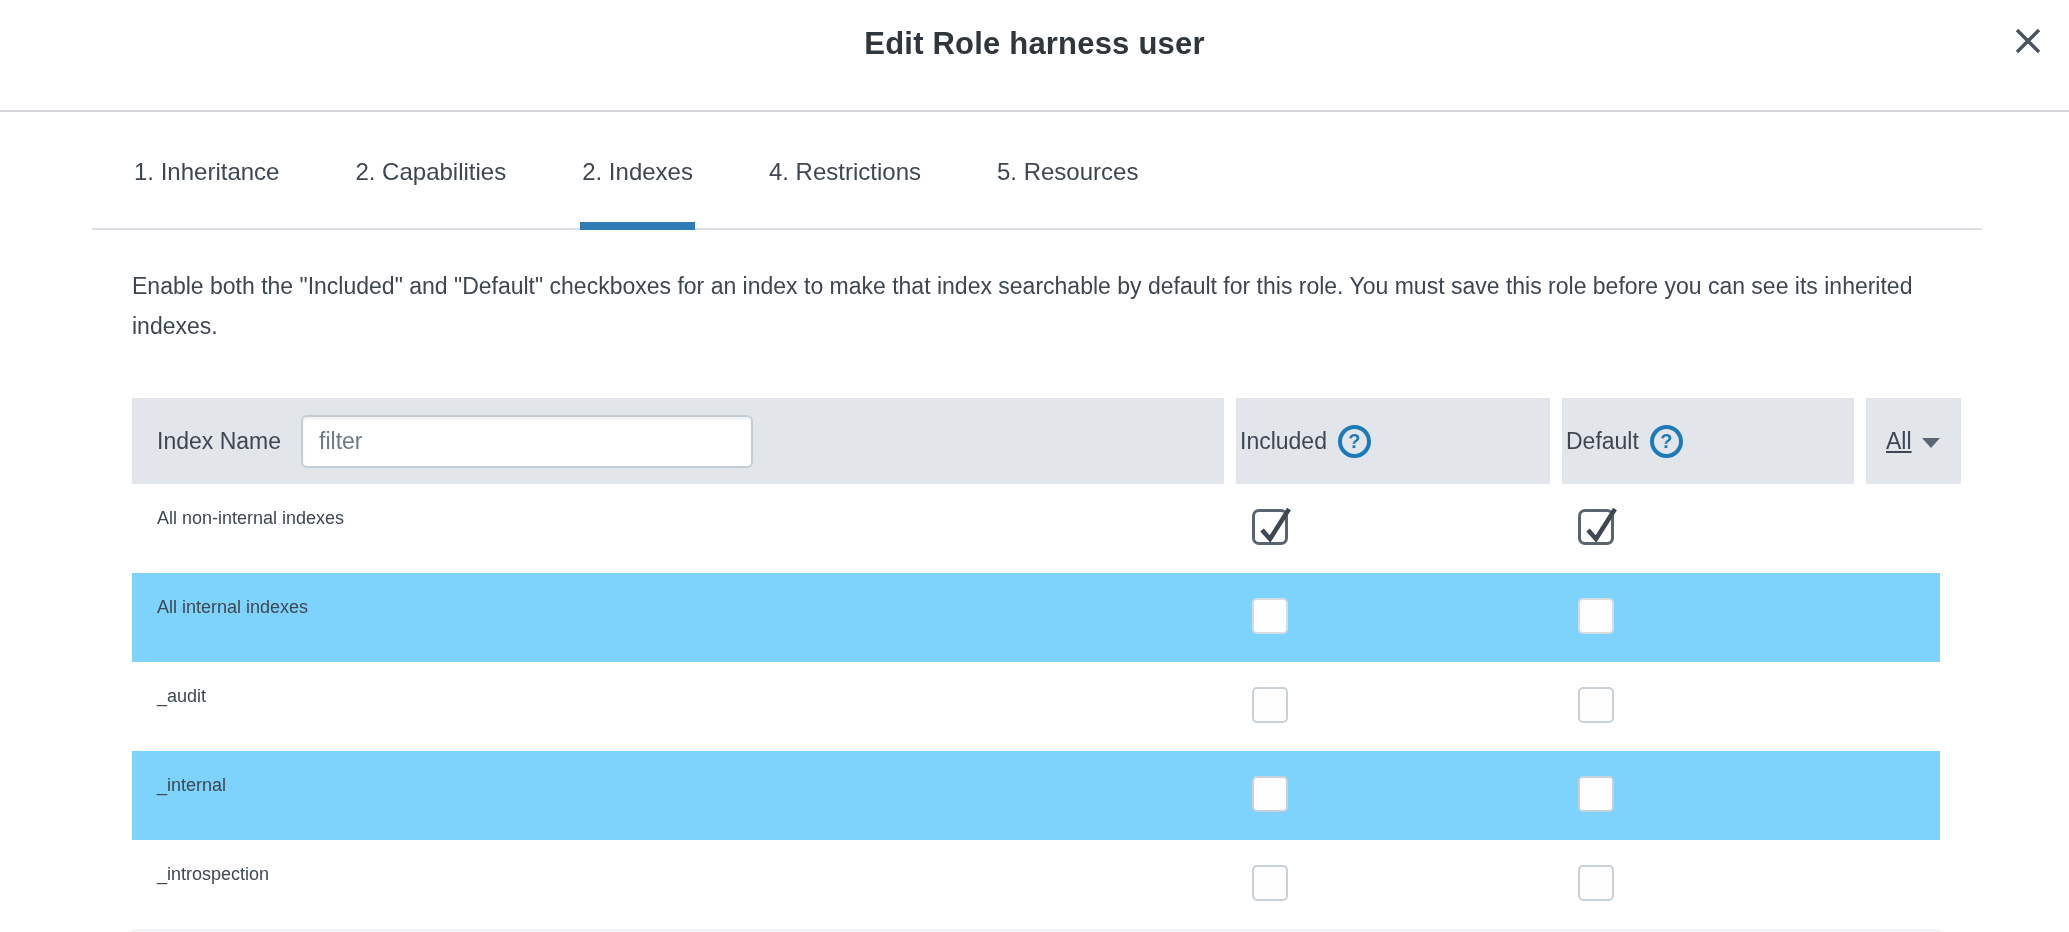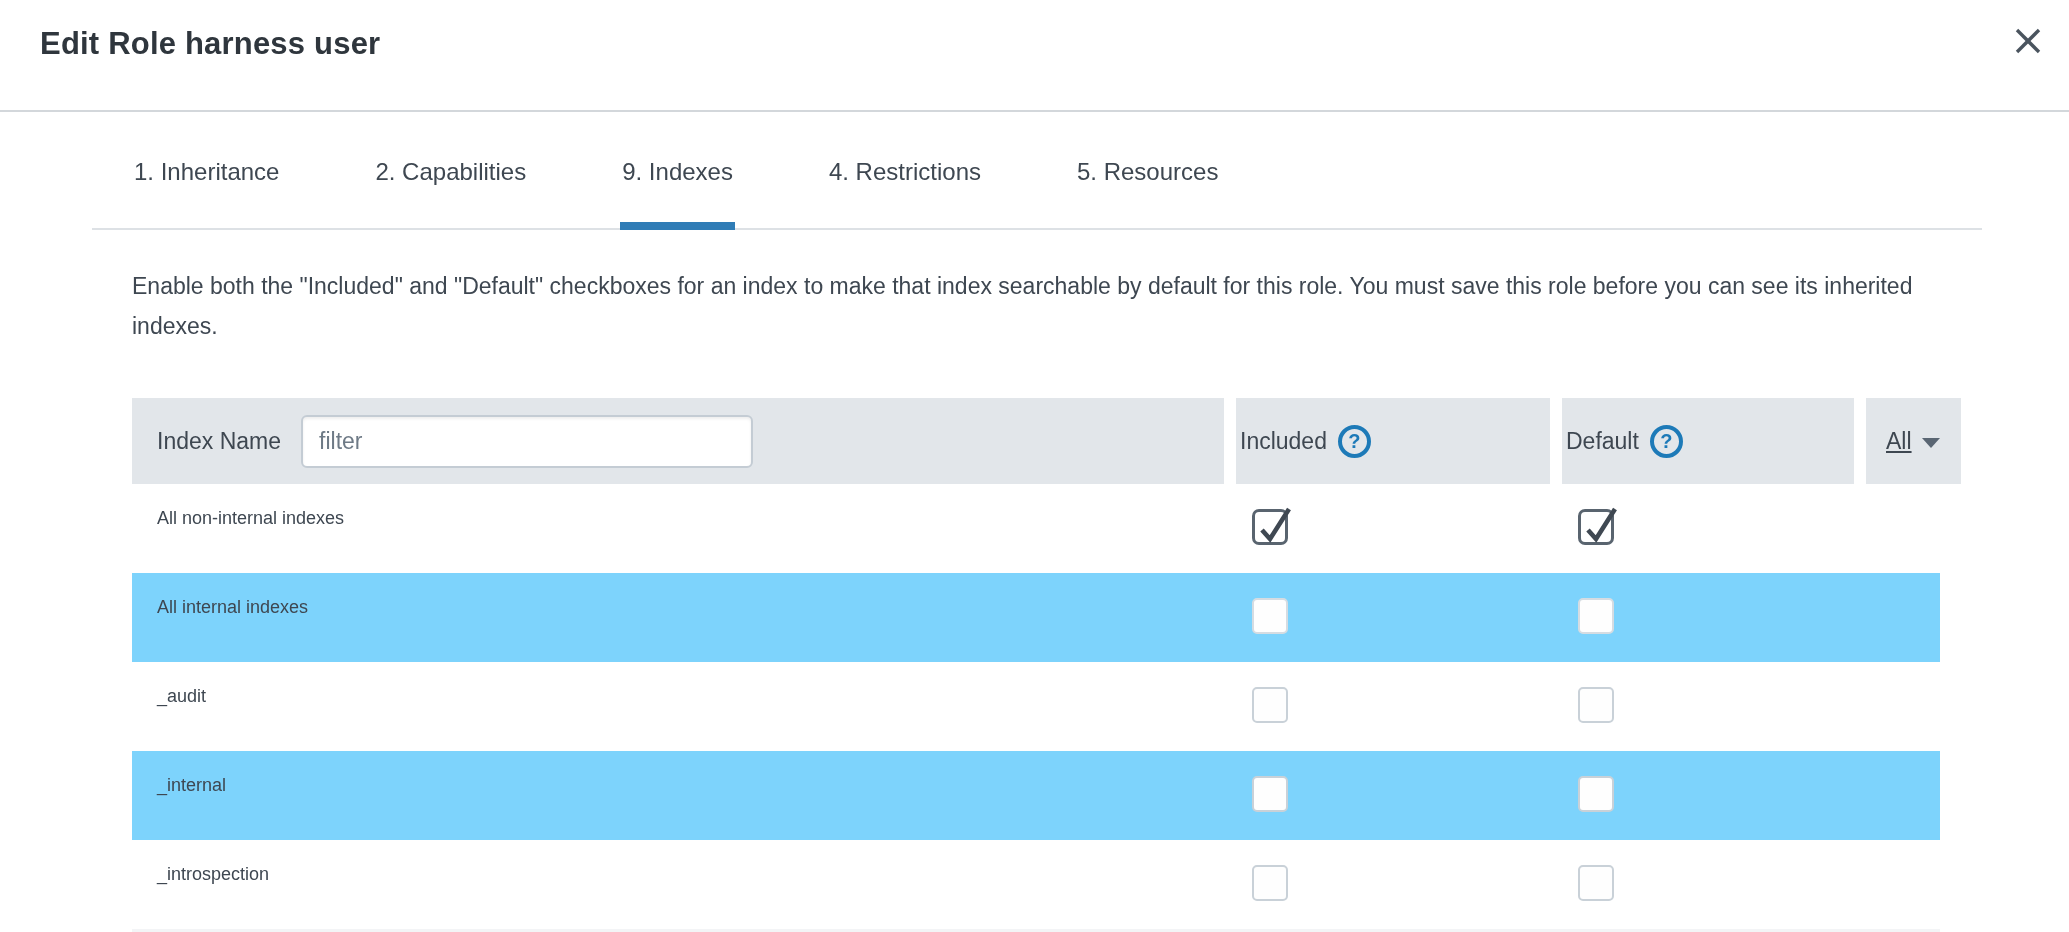--- a/index.html
+++ b/index.html
@@ -13,34 +13,34 @@
   
   .dialog-header {
     position: relative;
     height: 112px;
     padding: 20px 40px 0 40px;
     border-bottom: 2px solid #d3d7db;
   }
   .dialog-title {
     margin: 0; padding-top: 4px;
     font-size: 31px; line-height: 40px; font-weight: 700;
-    color: #2f363d; letter-spacing: 0.2px;
+    color: #2f363d; letter-spacing: 0.2px; text-align: center;
   }
   .close-btn {
     position: absolute; top: 22px; right: 22px;
     width: 38px; height: 38px; padding: 4px;
     background: none; border: none; cursor: pointer;
     display: flex; align-items: center; justify-content: center;
   }
 
   
   .content { margin: 0 87px 0 92px; }
 
   .tabs {
-    display: flex; gap: 92px;
+    display: flex; gap: 72px;
     padding-left: 40px;
     border-bottom: 2px solid #dde1e5;
   }
   .tab {
     font-size: 24px; line-height: 28px; color: #3e4751;
     padding: 46px 2px 42px 2px;
     cursor: pointer; white-space: nowrap;
   }
   .tab.active {
     padding-bottom: 34px;
@@ -128,21 +128,21 @@
         <line x1="26" y1="4" x2="4" y2="26" stroke="#4a545e" stroke-width="3.4"></line>
       </svg>
     </button>
   </div>
 
   <div class="content">
 
     <nav class="tabs">
       <div class="tab">1. Inheritance</div>
       <div class="tab">2. Capabilities</div>
-      <div class="tab active">9. Indexes</div>
+      <div class="tab active">2. Indexes</div>
       <div class="tab">4. Restrictions</div>
       <div class="tab">5. Resources</div>
     </nav>
 
     <p class="description">Enable both the "Included" and "Default" checkboxes for an index to make that index searchable by default for this role. You must save this role before you can see its inherited indexes.</p>
 
     <div class="table">
 
       <div class="thead">
         <div class="th th-name">

